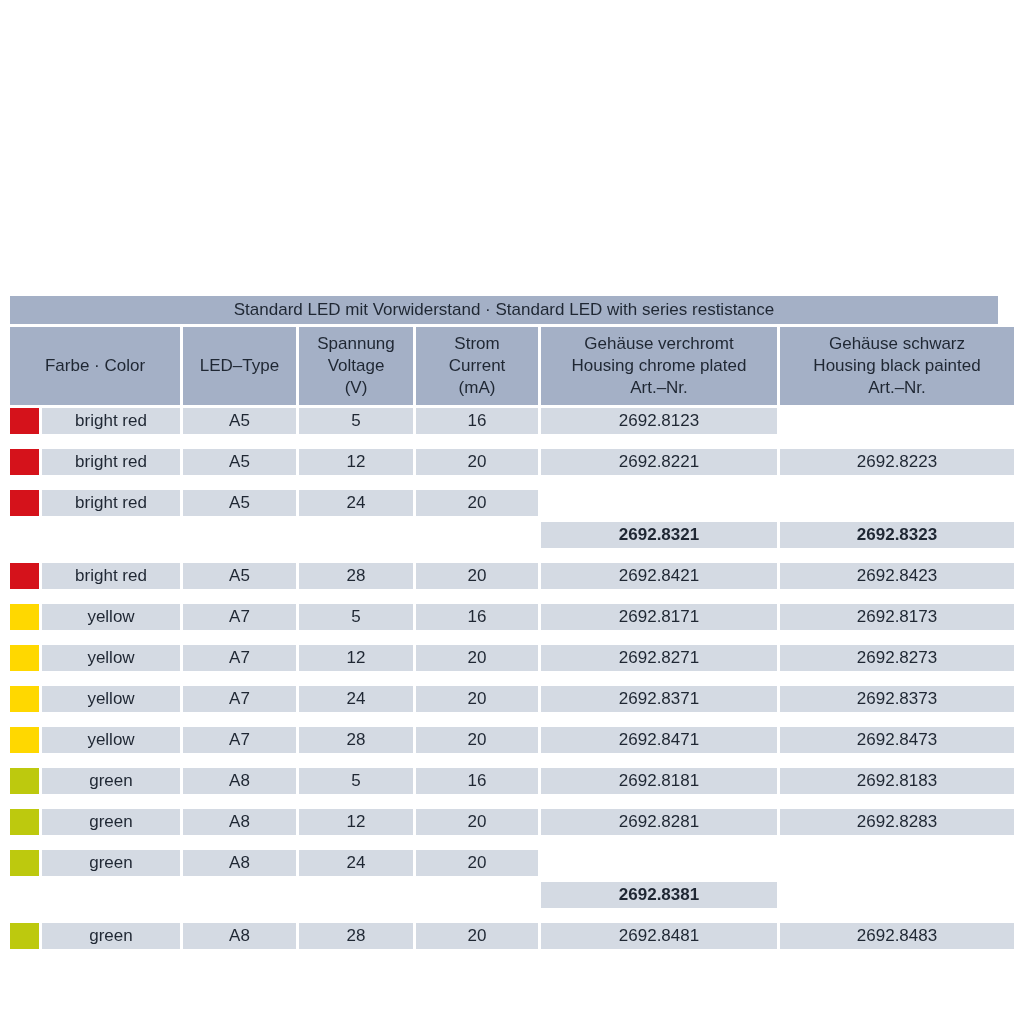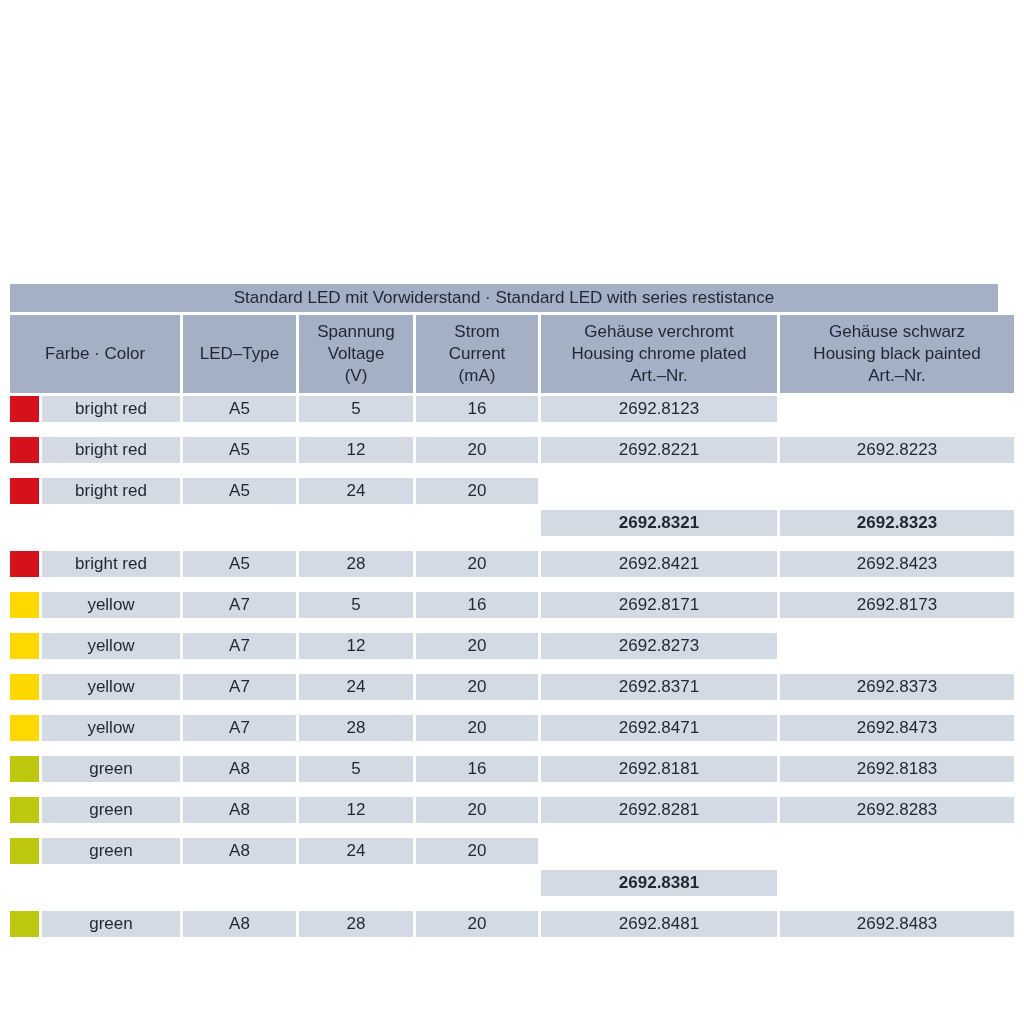--- a/index.html
+++ b/index.html
@@ -13,21 +13,21 @@
     margin: 0;
     width: 1024px;
     height: 1024px;
     background: #ffffff;
     font-family: "Liberation Sans", sans-serif;
     color: var(--text);
   }
   .led-table {
     position: absolute;
     left: 10px;
-    top: 284px;
+    top: 296px;
     width: 988px;
     background: var(--grid);
     border-radius: 16px;
   }
   .title-band {
     height: 28px;
     background: var(--header-bg);
     display: flex;
     align-items: center;
     justify-content: center;
@@ -180,20 +180,21 @@
   </div>
 
   <div class="data-row">
     <div class="cell col-color">
       <span class="swatch" style="background: rgb(255, 216, 0);"></span>
       <span class="color-text">yellow</span>
     </div>
     <div class="cell">A7</div>
     <div class="cell">12</div>
     <div class="cell">20</div>
+    <div class="cell">2692.8271</div>
     <div class="cell">2692.8273</div>
   </div>
 
   <div class="data-row">
     <div class="cell col-color">
       <span class="swatch" style="background: rgb(255, 216, 0);"></span>
       <span class="color-text">yellow</span>
     </div>
     <div class="cell">A7</div>
     <div class="cell">24</div>

